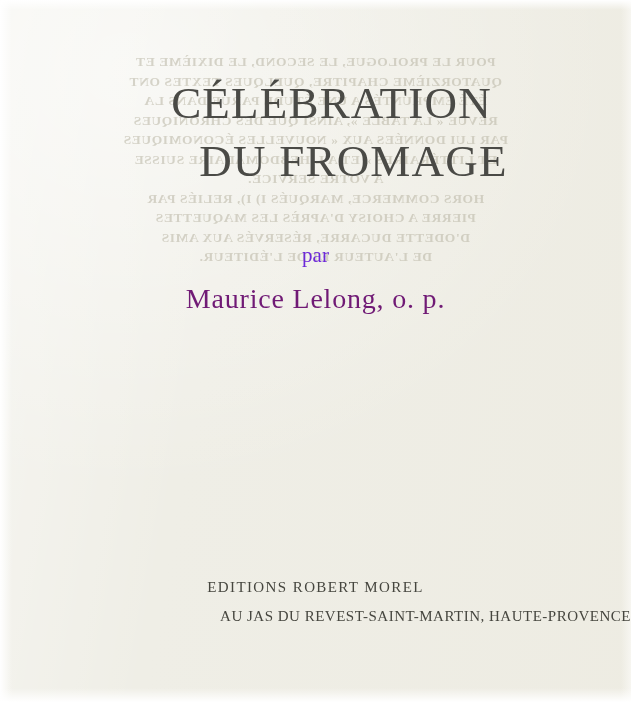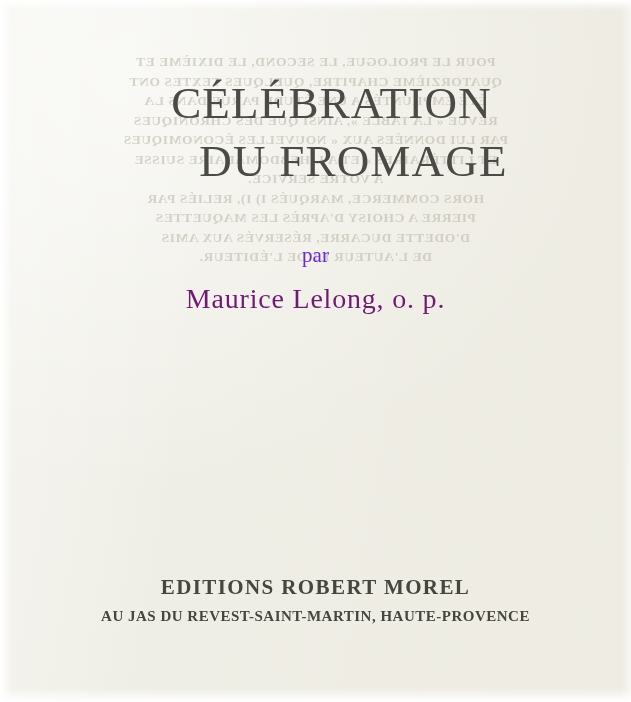--- a/index.html
+++ b/index.html
@@ -133,35 +133,36 @@
 
   .imprint {
     position: absolute;
     left: 0; right: 0;
     bottom: 76px;
     text-align: center;
   }
   .publisher {
     color: #46463f;
     font-family: "Liberation Serif", serif;
-    font-weight: bold;
-    font-size: 21px;
+    font-weight: normal;
+    font-size: 15px;
     letter-spacing: 1.4px;
     line-height: 28px;
     white-space: nowrap;
   }
   .address {
     margin-top: 5px;
     color: #46463f;
     font-family: "Liberation Serif", serif;
-    font-weight: bold;
+    font-weight: normal;
     font-size: 15px;
     letter-spacing: 0.5px;
     line-height: 20px;
     white-space: nowrap;
+    text-align: right;
   }
 </style>
 </head>
 <body>
 
 <div class="page">
 
   <div class="paper-tone"></div>
 
   <div class="showthrough">

